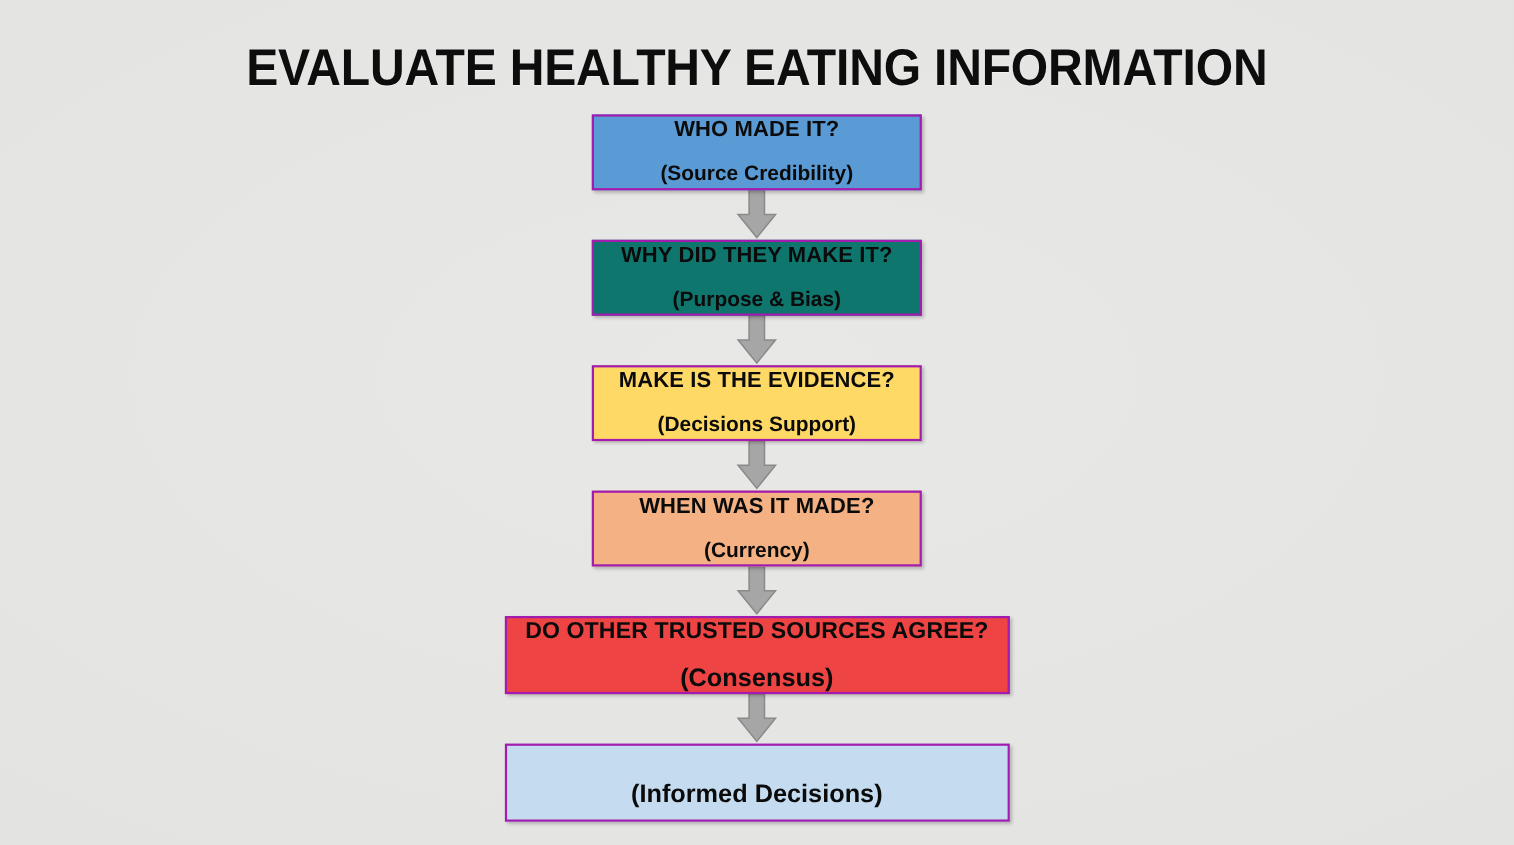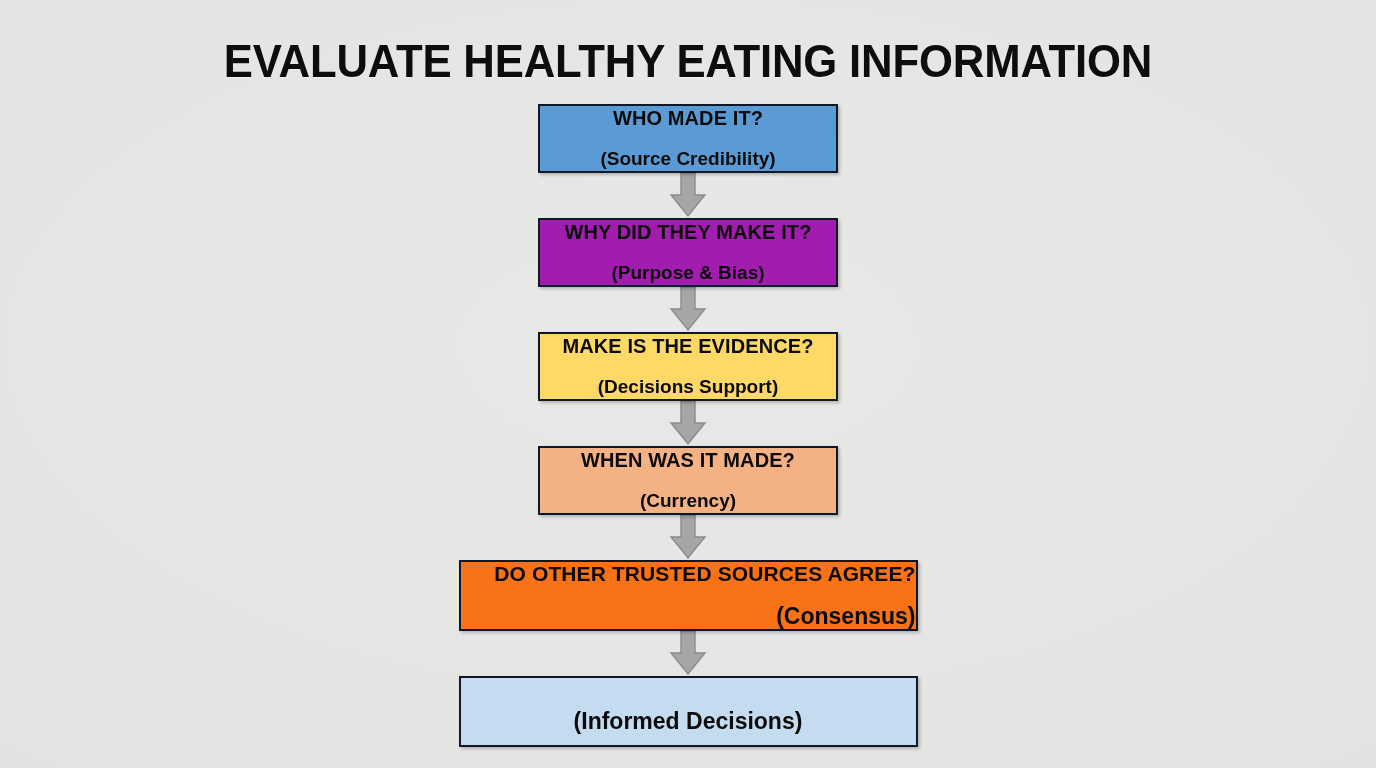--- a/index.html
+++ b/index.html
@@ -47,21 +47,21 @@
     left: 0;
     width: 1376px;
     display: flex;
     flex-direction: column;
     align-items: center;
   }
 
   .node {
     position: relative;
     box-sizing: border-box;
-    border: 2px solid #0f172a;
+    border: 2px solid #a21caf;
     box-shadow: 2px 2px 3px rgba(0,0,0,0.22);
     display: flex;
     flex-direction: column;
     align-items: center;
     justify-content: center;
     text-align: center;
     line-height: 1.13;
     color: #0b0b0b;
   }
   .node.narrow { width: 300px; height: 69px; }
@@ -76,24 +76,24 @@
   .node .subline {
     font-size: 19px;
     font-weight: bold;
     margin-top: 18px;
     white-space: nowrap;
   }
   .node.wide .headline { font-size: 21px; }
   .node.wide .subline  { font-size: 23px; }
 
   .node.n1 { background: #5b9bd5; }
-  .node.n2 { background: #a21caf; }
+  .node.n2 { background: #0f766e; }
   .node.n3 { background: #ffd966; }
   .node.n4 { background: #f4b183; }
-  .node.n5 { background: #f97316; align-items: flex-end; }
+  .node.n5 { background: #ef4444; }
   .node.n6 { background: #c5dcf0; }
 
   .connector {
     width: 48px;
     height: 45px;
     display: block;
   }
   .connector svg { display: block; }
 </style>
 </head>

